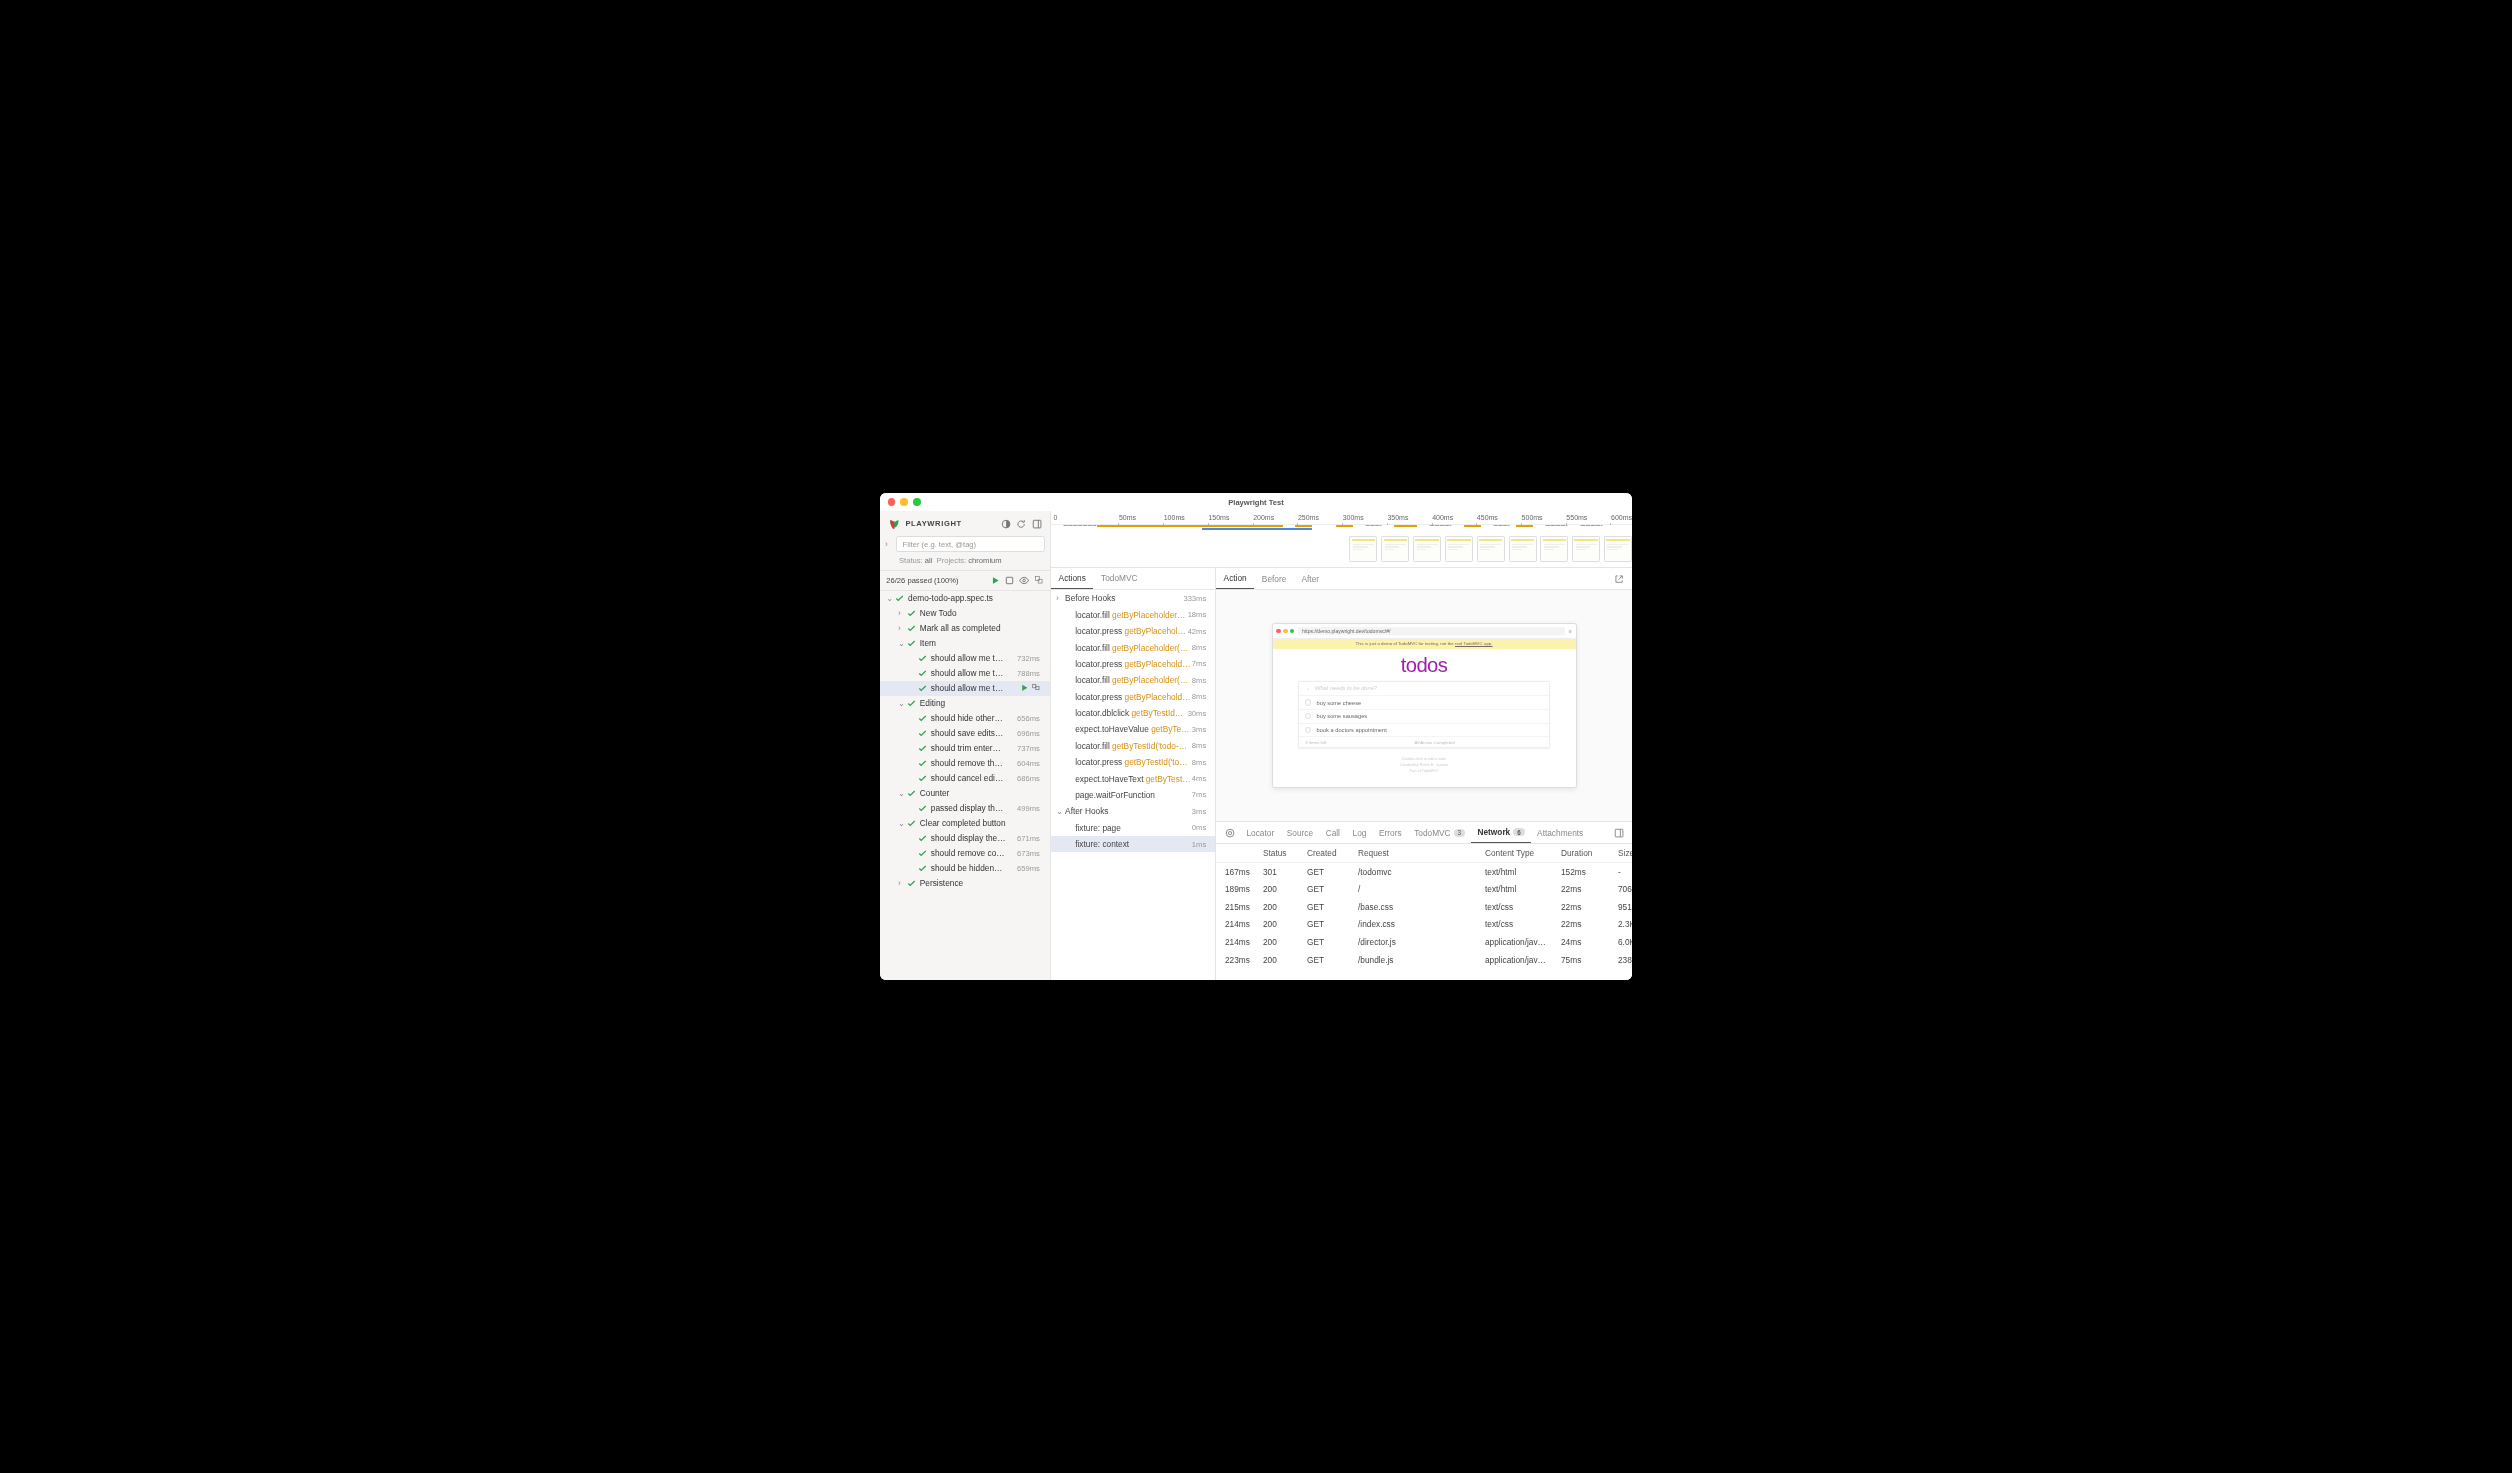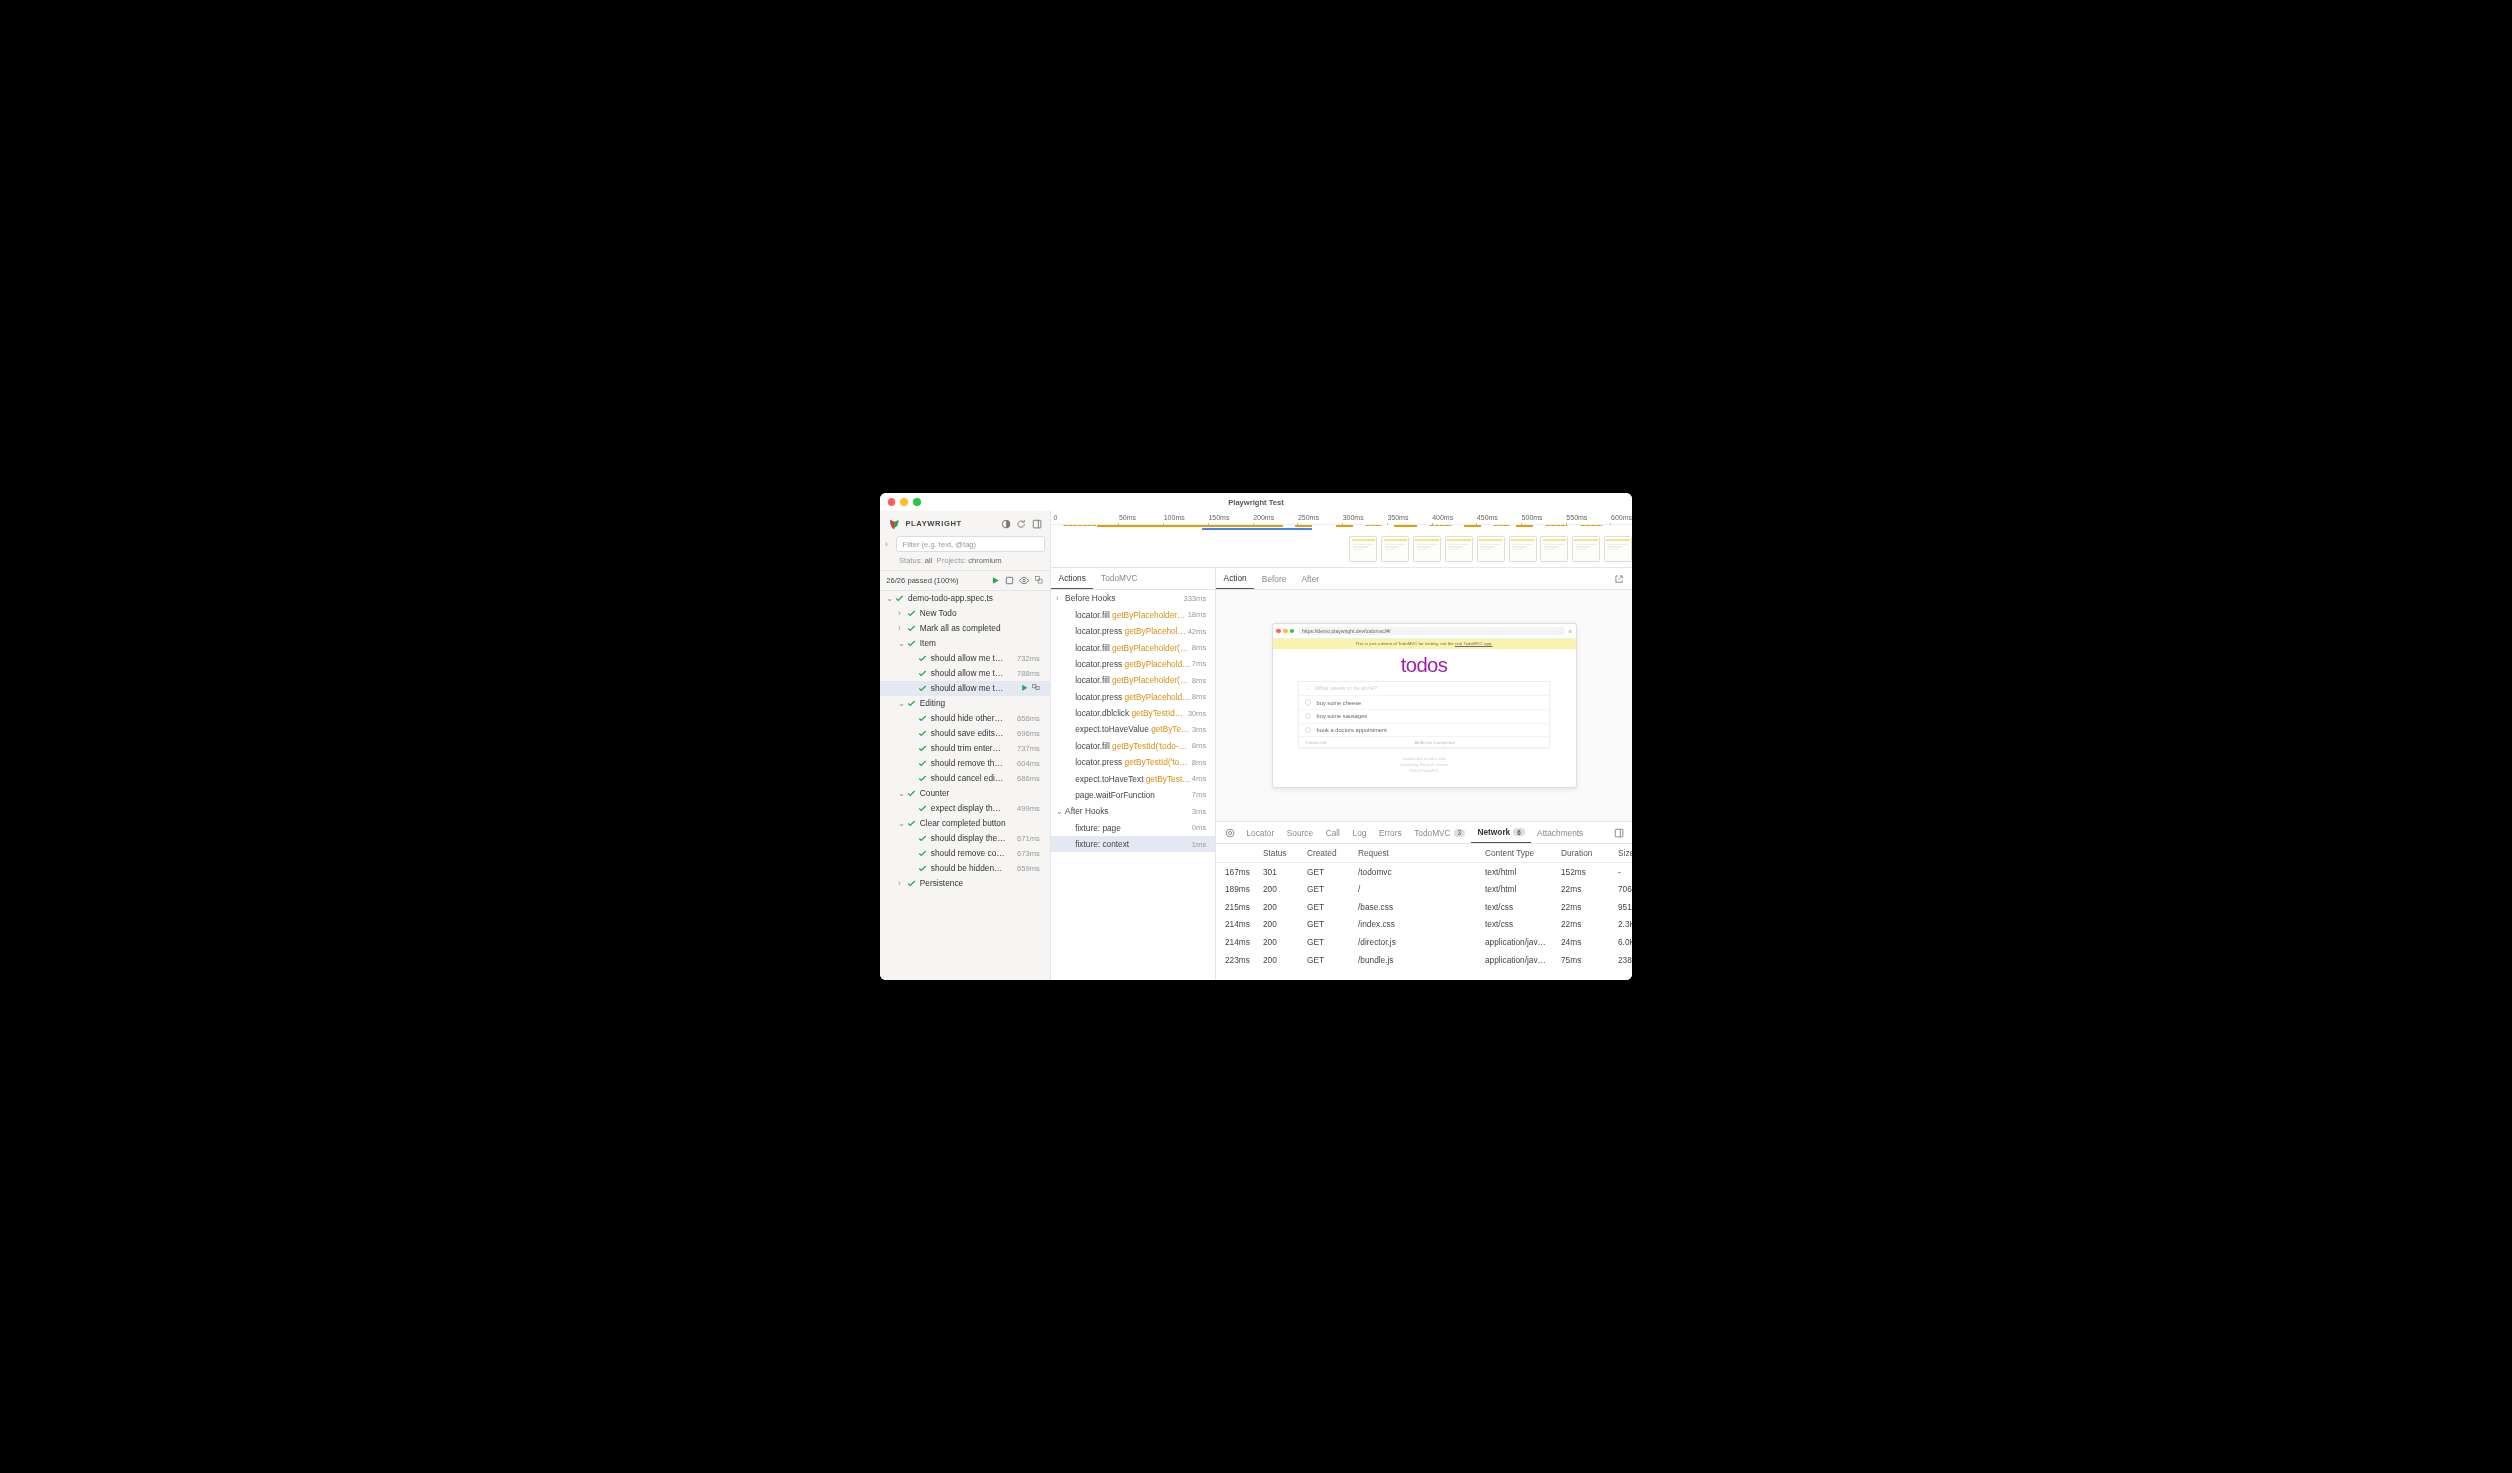--- a/index.html
+++ b/index.html
@@ -322,21 +322,21 @@
               <path fill="none" stroke="currentColor" stroke-width="2" d="M2 7l3 3 7-7"></path>
             </svg>
             <span class="tree-text">Counter</span>
           </div>
           <div class="tree-row">
             <span class="indent" style="width:29px"></span>
             <span style="width:9px;display:inline-block"></span>
             <svg class="chk" width="9" height="9" viewBox="0 0 14 14">
               <path fill="none" stroke="currentColor" stroke-width="2" d="M2 7l3 3 7-7"></path>
             </svg>
-            <span class="tree-text">expect display th…</span>
+            <span class="tree-text">passed display th…</span>
             <span class="tree-time">499ms</span>
           </div>
           <div class="tree-row">
             <span class="indent" style="width:18px"></span>
             <span class="chev" style="width:9px;display:inline-block">⌄</span>
             <svg class="chk" width="9" height="9" viewBox="0 0 14 14">
               <path fill="none" stroke="currentColor" stroke-width="2" d="M2 7l3 3 7-7"></path>
             </svg>
             <span class="tree-text">Clear completed button</span>
           </div>

